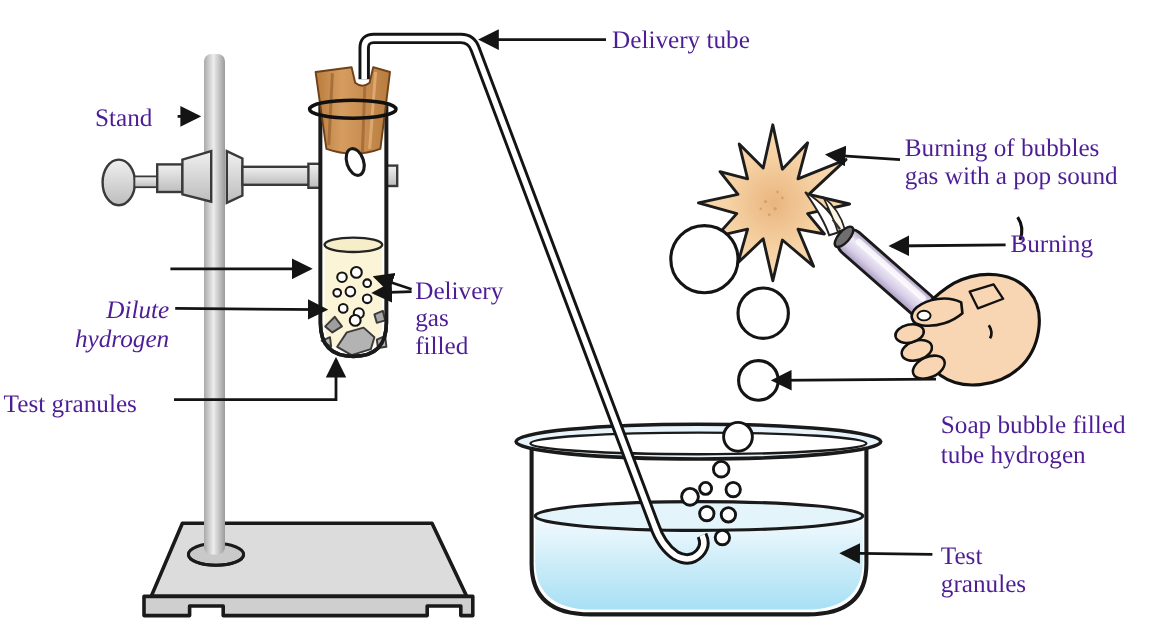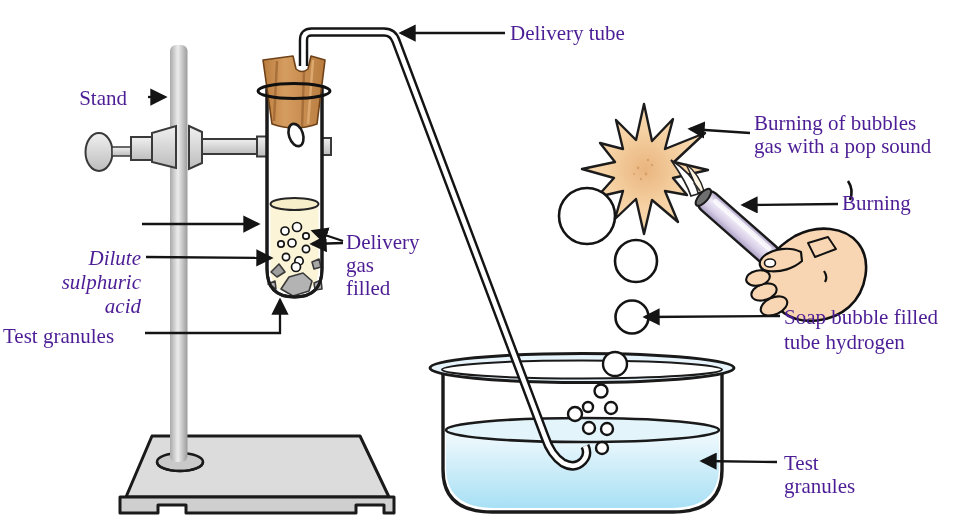--- a/index.html
+++ b/index.html
@@ -2,21 +2,21 @@
 <html><head>
 <meta charset="utf-8">
 <style>
   html,body{margin:0;padding:0;background:#fff;}
   .stage{position:relative;width:971px;height:532px;background:#ffffff;overflow:hidden;
          font-family:"Liberation Serif","DejaVu Serif",serif;}
   .stage svg{position:absolute;left:0;top:0;}
   .lbl{position:absolute;font-size:21px;color:#4c1d95;line-height:23px;white-space:nowrap;}
   .lbl.r{text-align:right;}
   .lbl.lh24{line-height:24px;font-style:italic;}
-  .lbl.lh25{line-height:25px;}
+  .lbl.lh25{line-height:25px;margin-top:37px;}
 </style>
 </head>
 <body>
 
 <div class="stage">
 
 <svg width="971" height="532" viewBox="0 0 971 532">
   <defs>
     <linearGradient id="gRod" x1="0" y1="0" x2="1" y2="0">
       <stop offset="0" stop-color="#a9a9a9"></stop>
@@ -186,22 +186,21 @@
     <path d="M750,133 L690,129" marker-end="url(#arr)"></path>
     <path d="M838,204 L743,205" marker-end="url(#arr)"></path>
     <path d="M780,316 L645,317" marker-end="url(#arr)"></path>
     <path d="M777,462 L702,461" marker-end="url(#arr)"></path>
   </g>
 </svg>
 
 <div class="lbl r" style="left:44px;top:87px;width:83px">Stand</div>
 <div class="lbl r lh24" style="left:31px;top:246px;width:110px">
   <div>Dilute</div>
-  <div>sulphuric</div>
-  <div>acid</div>
+  <div>hydrogen</div>
 </div>
 <div class="lbl" style="left:3px;top:325px">Test granules</div>
 <div class="lbl" style="left:346px;top:231px">
   <div>Delivery</div>
   <div>gas</div>
   <div>filled</div>
 </div>
 <div class="lbl" style="left:510px;top:22px">Delivery tube</div>
 <div class="lbl" style="left:754px;top:112px">
   <div>Burning of bubbles</div>

